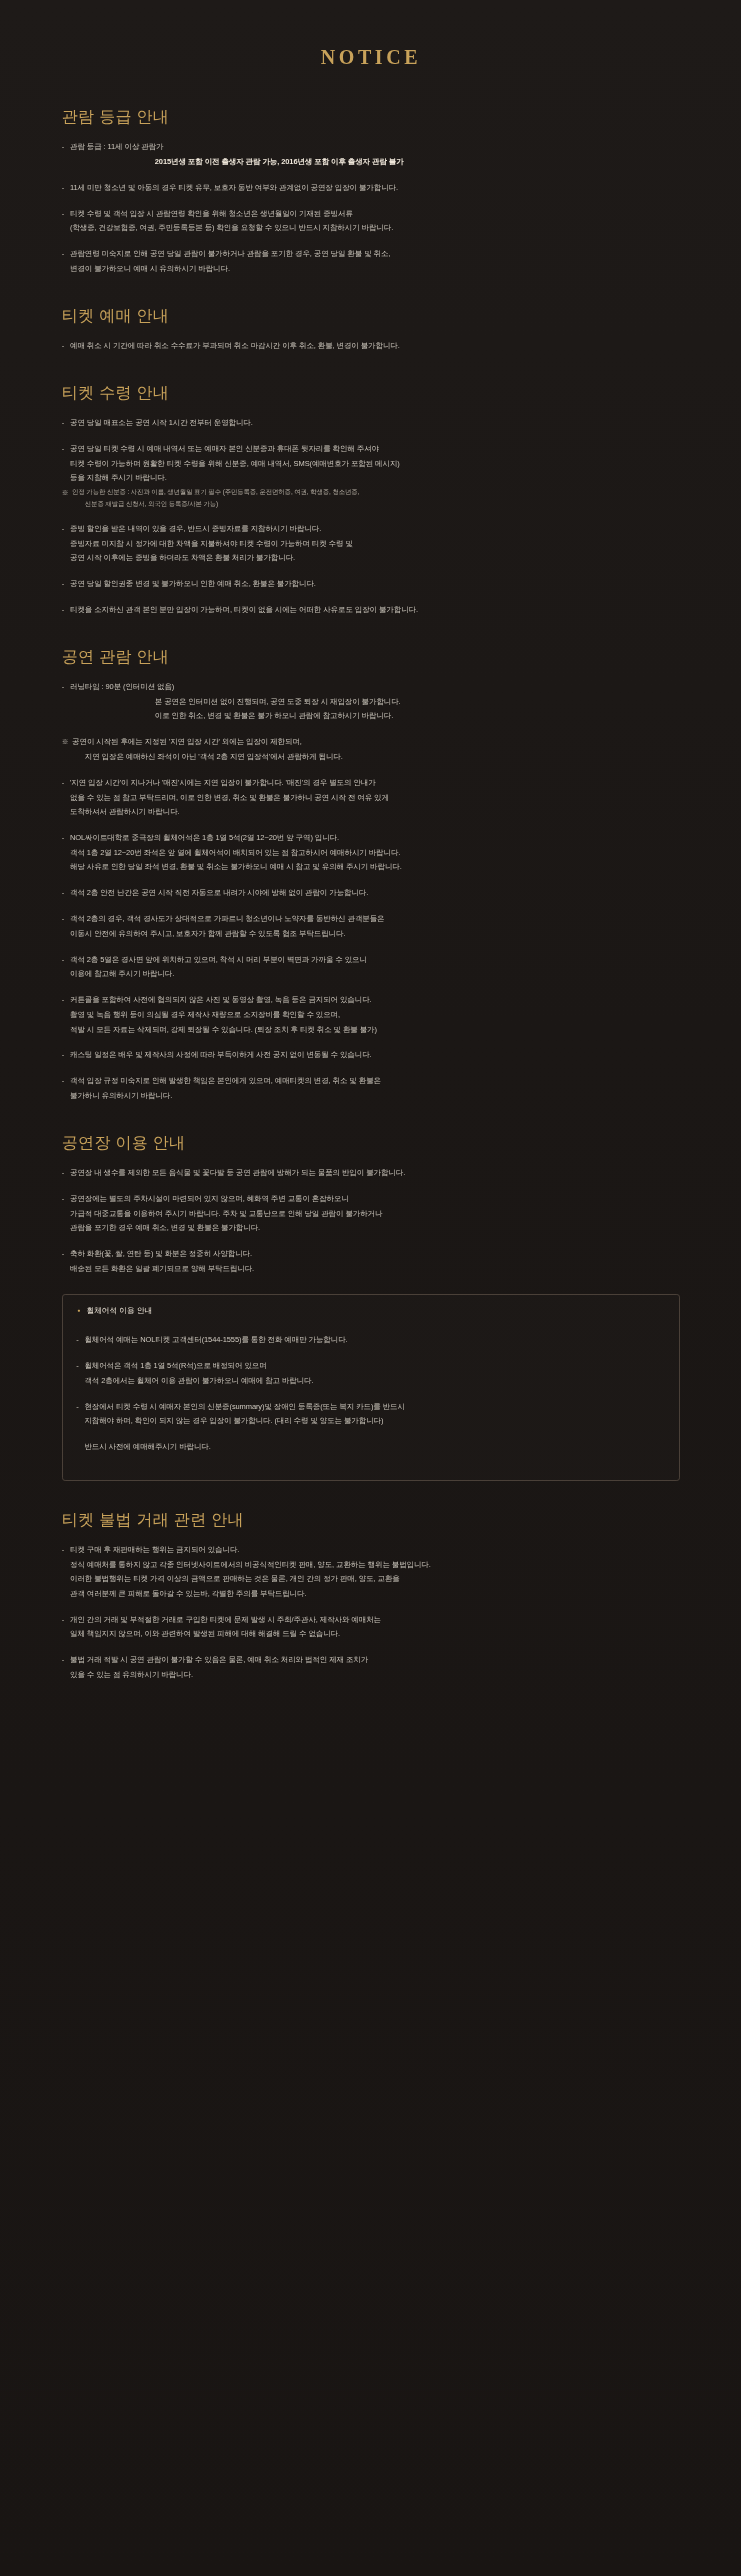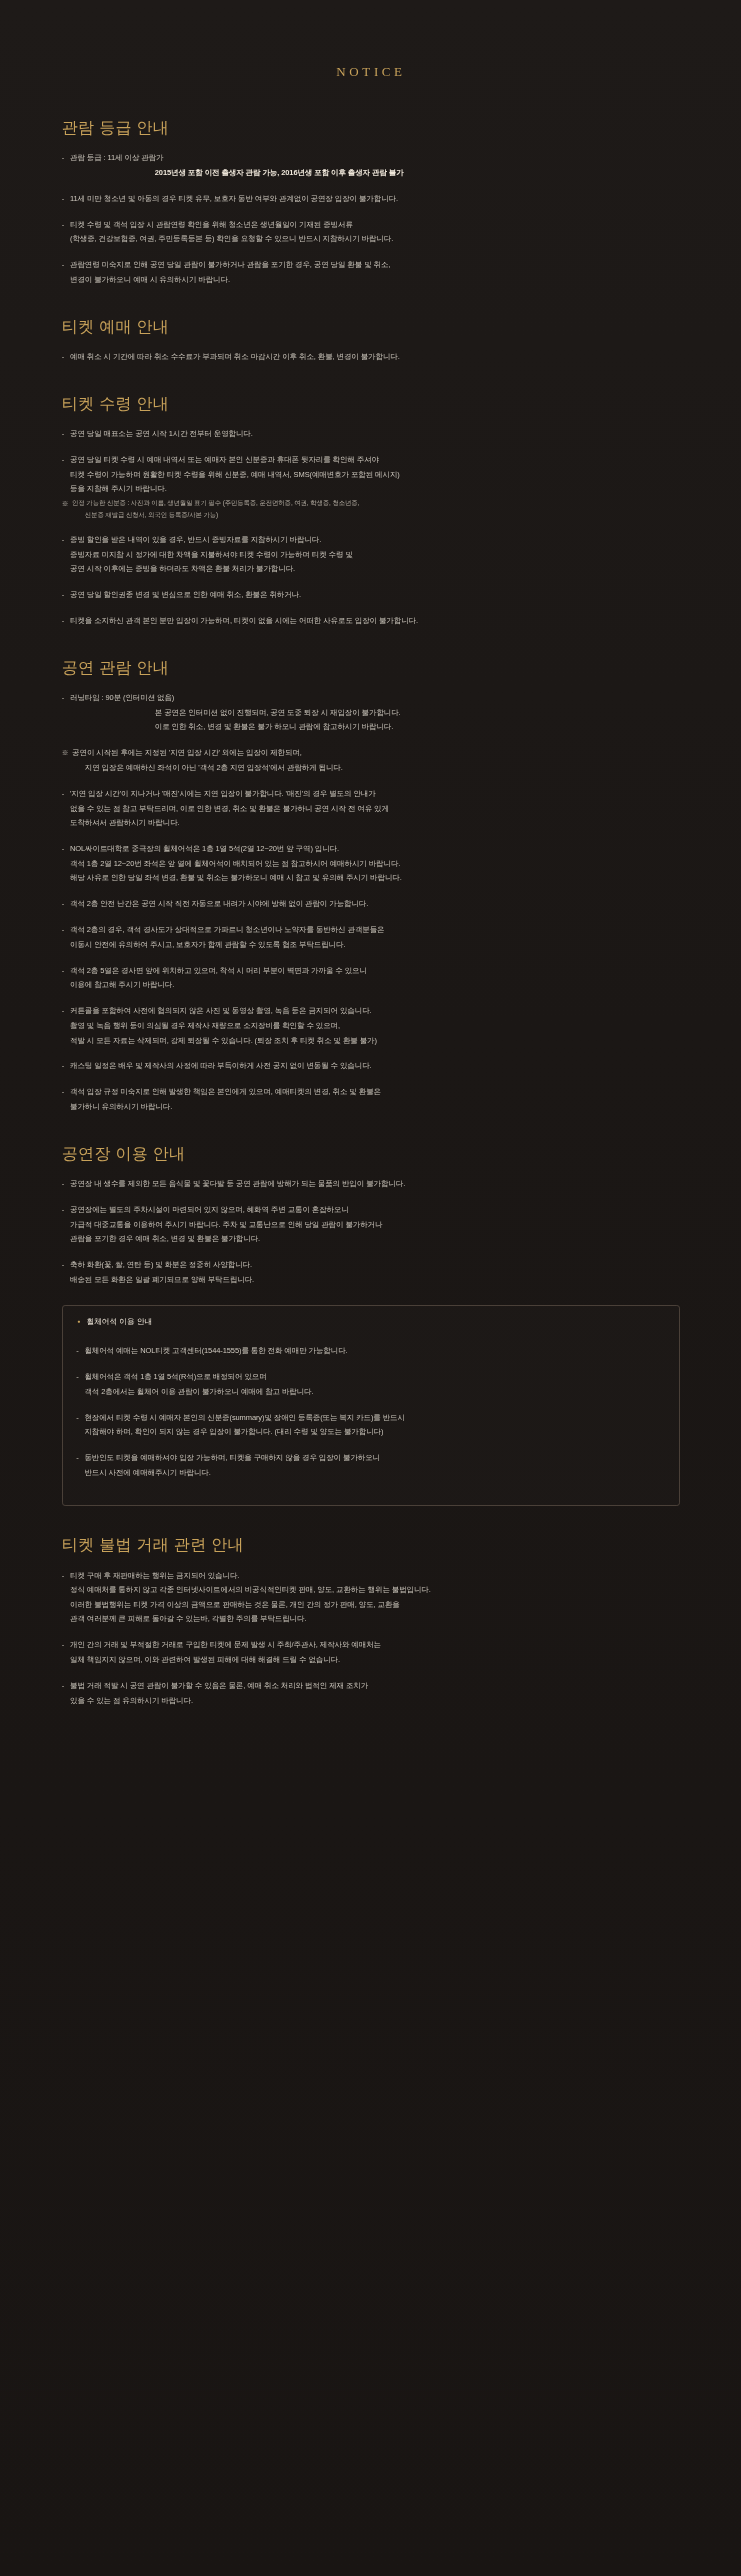--- a/index.html
+++ b/index.html
@@ -24,24 +24,24 @@
   }
   .inner {
     width: 639px;
     margin: 0 auto;
     padding: 0 10.3px;
     box-sizing: border-box;
   }
   .notice-title {
     text-align: center;
     color: #c8a25a;
-    font-size: 13px;
+    font-size: 20px;
     letter-spacing: 3.6px;
-    font-weight: normal;
-    padding-top: 64px;
+    font-weight: bold;
+    padding-top: 46px;
     padding-bottom: 38px;
     font-family: "Liberation Serif", serif;
   }
   h2.section-title {
     color: #c8a25a;
     font-size: 16px;
     font-weight: normal;
     margin: 0 0 12.4px 0;
     letter-spacing: 0.3px;
   }
@@ -166,21 +166,21 @@
               <div class="ln plain">등을 지참해 주시기 바랍니다.</div>
               <div class="ln star small">인정 가능한 신분증 : 사진과 이름, 생년월일 표기 필수 (주민등록증, 운전면허증, 여권, 학생증, 청소년증,</div>
               <div class="ln indent small">신분증 재발급 신청서, 외국인 등록증/사본 가능)</div>
             </div>
             <div class="blk">
               <div class="ln dash">증빙 할인을 받은 내역이 있을 경우, 반드시 증빙자료를 지참하시기 바랍니다.</div>
               <div class="ln plain">증빙자료 미지참 시 정가에 대한 차액을 지불하셔야 티켓 수령이 가능하며 티켓 수령 및</div>
               <div class="ln plain">공연 시작 이후에는 증빙을 하더라도 차액은 환불 처리가 불가합니다.</div>
             </div>
             <div class="blk">
-              <div class="ln dash">공연 당일 할인권종 변경 및 변심으로 인한 예매 취소, 환불은 취하거나.</div>
+              <div class="ln dash">공연 당일 할인권종 변경 및 불가하오니 인한 예매 취소, 환불은 불가합니다.</div>
             </div>
             <div class="blk">
               <div class="ln dash">티켓을 소지하신 관객 본인 분만 입장이 가능하며, 티켓이 없을 시에는 어떠한 사유로도 입장이 불가합니다.</div>
             </div>
           </div>
         </div>
         <div class="section">
           <h2 class="section-title">공연 관람 안내</h2>
           <div class="blocklist">
             <div class="blk">
@@ -251,21 +251,20 @@
               </div>
               <div class="blk">
                 <div class="ln dash">휠체어석은 객석 1층 1열 5석(R석)으로 배정되어 있으며</div>
                 <div class="ln plain">객석 2층에서는 휠체어 이용 관람이 불가하오니 예매에 참고 바랍니다.</div>
               </div>
               <div class="blk">
                 <div class="ln dash">현장에서 티켓 수령 시 예매자 본인의 신분증(summary)및 장애인 등록증(또는 복지 카드)를 반드시</div>
                 <div class="ln plain">지참해야 하며, 확인이 되지 않는 경우 입장이 불가합니다. (대리 수령 및 양도는 불가합니다)</div>
               </div>
               <div class="blk">
-                <div class="ln dash">동반인도 티켓을 예매하셔야 입장 가능하며, 티켓을 구매하지 않을 경우 입장이 불가하오니</div>
                 <div class="ln plain">반드시 사전에 예매해주시기 바랍니다.</div>
               </div>
             </div>
           </div>
         </div>
         <div class="section">
           <h2 class="section-title">티켓 불법 거래 관련 안내</h2>
           <div class="blocklist">
             <div class="blk">
               <div class="ln dash">티켓 구매 후 재판매하는 행위는 금지되어 있습니다.</div>

